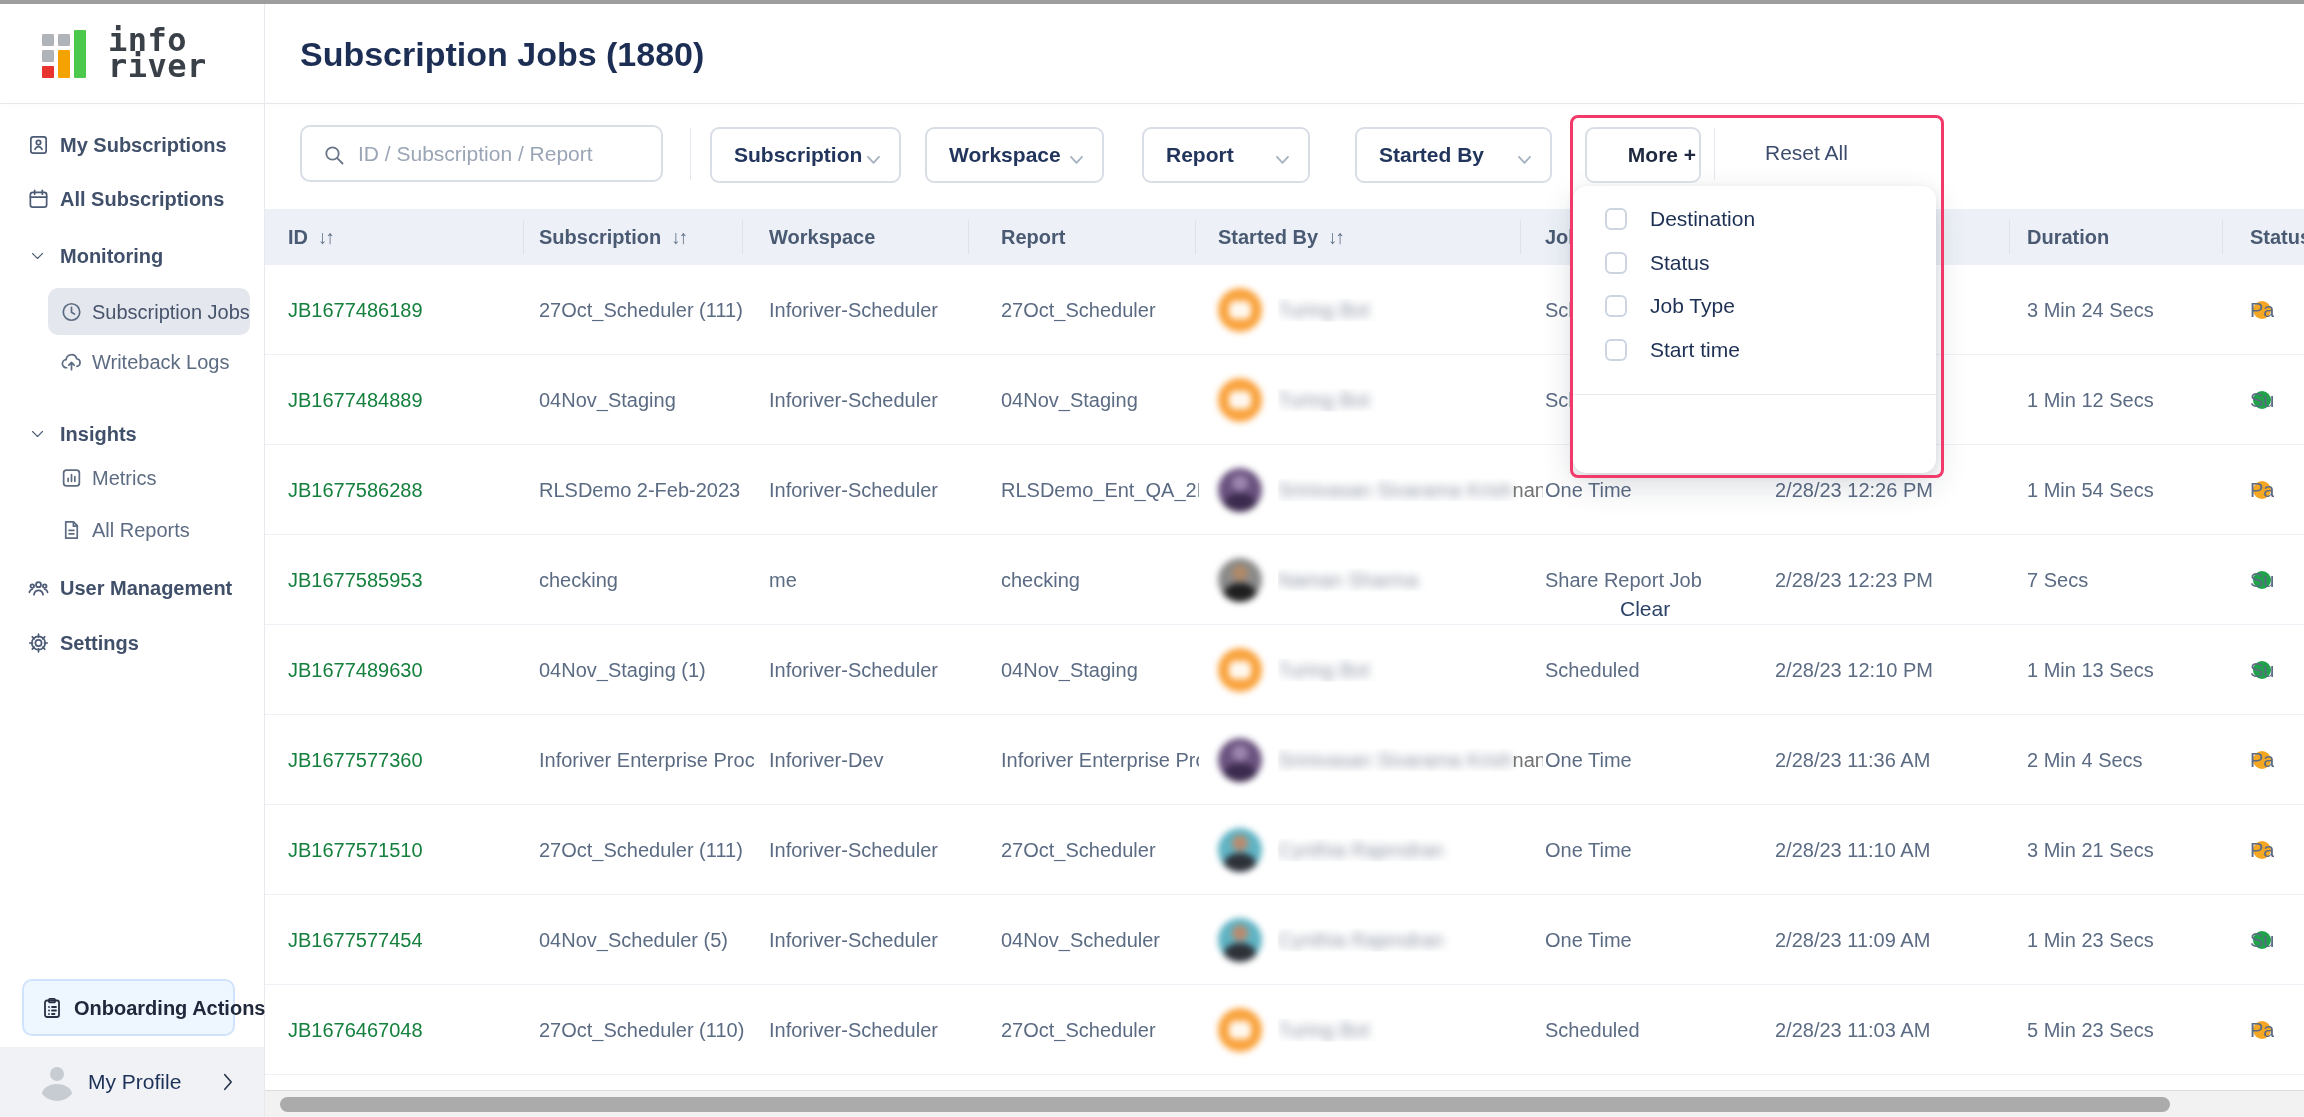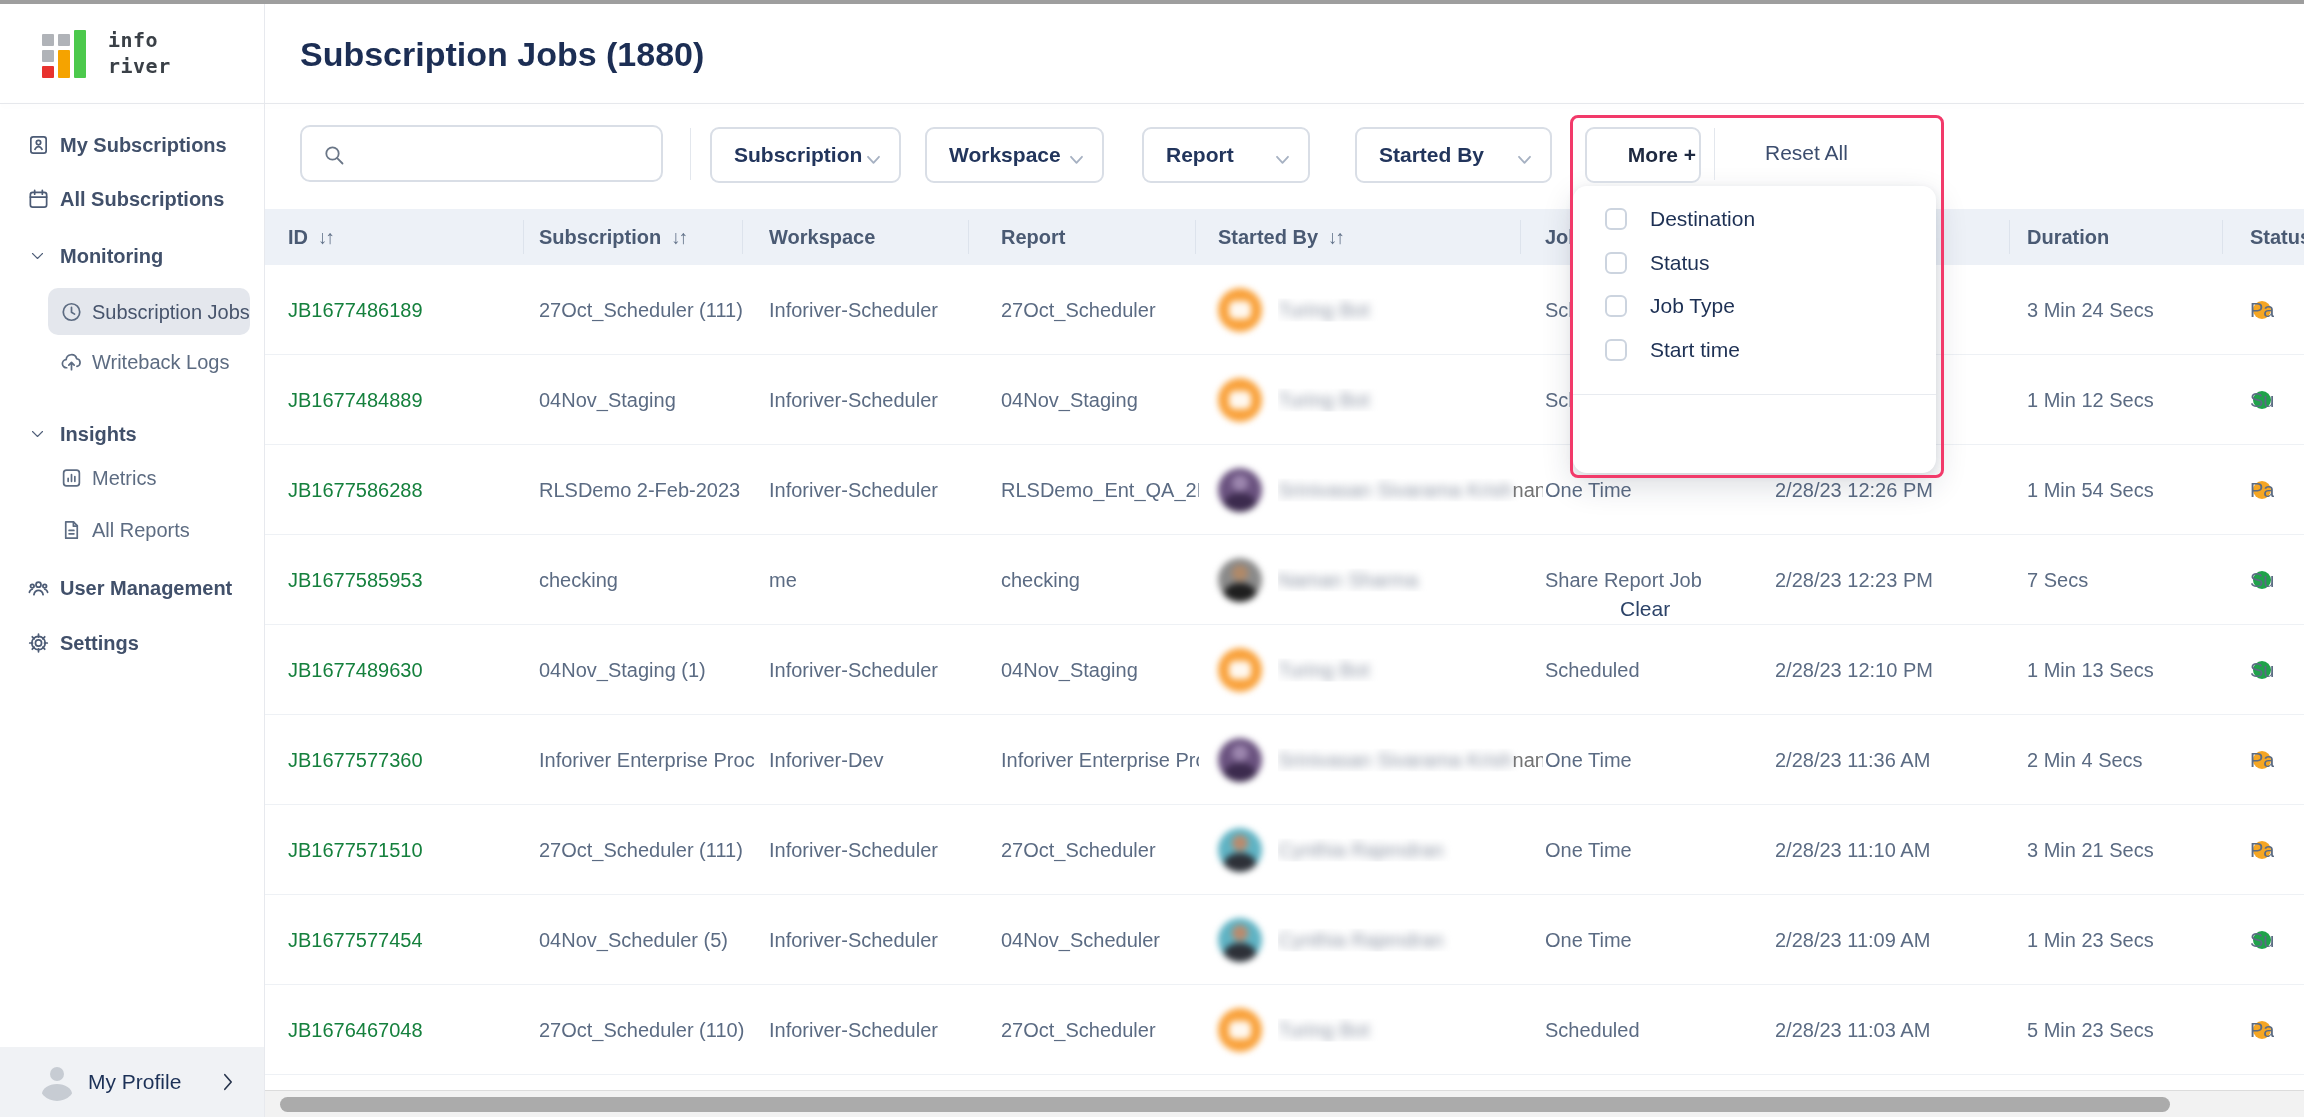--- a/index.html
+++ b/index.html
@@ -10,21 +10,21 @@
 
   
   .top-strip { left:0; top:0; width:2304px; height:4px; background:#9e9e9e; z-index:40; }
 
   
   .sidebar { left:0; top:0; width:265px; height:1117px; background:#fff; border-right:1px solid #e7e9ee; z-index:5; }
   .logo { left:42px; top:26px; width:210px; height:58px; }
   .logo-icon { position:absolute; left:0; top:2px; width:56px; height:52px; }
   .logo-icon i { position:absolute; display:block; }
   .logo-text { position:absolute; left:66px; top:1px; font-family:"DejaVu Sans Mono", monospace;
-    font-size:20px; line-height:26px; font-weight:600; color:#3a4047; letter-spacing:.5px; }
+    font-size:32px; line-height:26px; font-weight:600; color:#3a4047; letter-spacing:.5px; }
   .side-item { position:absolute; left:0; width:265px; height:44px; cursor:pointer; }
   .side-item .lbl { position:absolute; left:60px; top:50%; transform:translateY(-50%);
     font-size:20px; color:#41506a; font-weight:700; white-space:nowrap; }
   .side-item .ic  { position:absolute; left:27px; top:50%; transform:translateY(-50%); width:23px; height:23px; color:#4c5b75; }
   .side-item.group .ic { left:30px; width:15px; height:15px; color:#51607a; }
   .side-item.sub .lbl { left:92px; font-weight:400; color:#5d6c82; }
   .side-item.sub .ic  { left:60px; color:#5d6c82; }
   .side-pill { position:absolute; left:48px; width:202px; height:47px; background:#e4e7ed; border-radius:10px; }
   .side-item.active .lbl { color:#47546c; font-weight:500; }
   svg.stroke { fill:none; stroke:currentColor; stroke-width:1.8; stroke-linecap:round; stroke-linejoin:round; width:100%; height:100%; }
@@ -185,20 +185,28 @@
         <div class="side-item " style="top: 621px;">
           <span class="ic"><svg class="stroke" viewBox="0 0 24 24">
               <circle cx="12" cy="12" r="3.2"></circle>
               <circle cx="12" cy="12" r="7"></circle>
               <path d="M12 2.8v3M12 18.2v3M2.8 12h3M18.2 12h3M5.5 5.5l2.1 2.1M16.4 16.4l2.1 2.1M18.5 5.5l-2.1 2.1M7.6 16.4l-2.1 2.1"></path>
             </svg></span>
           <span class="lbl">Settings</span>
         </div>
       </nav>
 
+    <div class="abs onboarding">
+      <span class="ic"><svg class="stroke" viewBox="0 0 24 24">
+            <rect x="5" y="4.5" width="14" height="16.5" rx="2"></rect>
+            <rect x="9" y="2.8" width="6" height="3.6" rx="1"></rect>
+            <path d="M9 11h.01M12 11h4M9 14.5h.01M12 14.5h4M9 18h.01M12 18h2.5"></path>
+          </svg></span>
+      <span class="lbl">Onboarding Actions</span>
+    </div>
 
     <div class="abs profile-bar">
       <span class="profile-avatar">
         <span class="head"></span>
           <span class="body"></span>
       </span>
       <span class="profile-lbl">My Profile</span>
       <span class="profile-chev"><svg class="stroke" viewBox="0 0 13 22">
             <polyline points="3,3 10,11 3,19"></polyline>
           </svg></span>
@@ -206,20 +214,21 @@
   </aside>
 
   <div class="abs page-title">Subscription Jobs (1880)</div>
   <div class="abs header-line"></div>
 
   <div class="abs searchbox">
     <span class="ic"><svg class="stroke" viewBox="0 0 24 24">
           <circle cx="10.5" cy="10.5" r="6.2"></circle>
           <path d="M15.2 15.2 20.5 20.5"></path>
         </svg></span>
+    <input type="text" placeholder="ID / Subscription / Report" style="">
   </div>
   <div class="abs vdivider" style="left:690px"></div>
   <div id="filter-buttons">
       <div class="abs fbtn" style="left: 710px; width: 191px;">
         <span class="lbl">Subscription</span>
                  <span class="chev"><svg class="stroke" viewBox="0 0 15 10">
             <polyline points="2,2 7.5,8 13,2"></polyline>
           </svg></span>
       </div>
       <div class="abs fbtn" style="left: 925px; width: 179px;">

